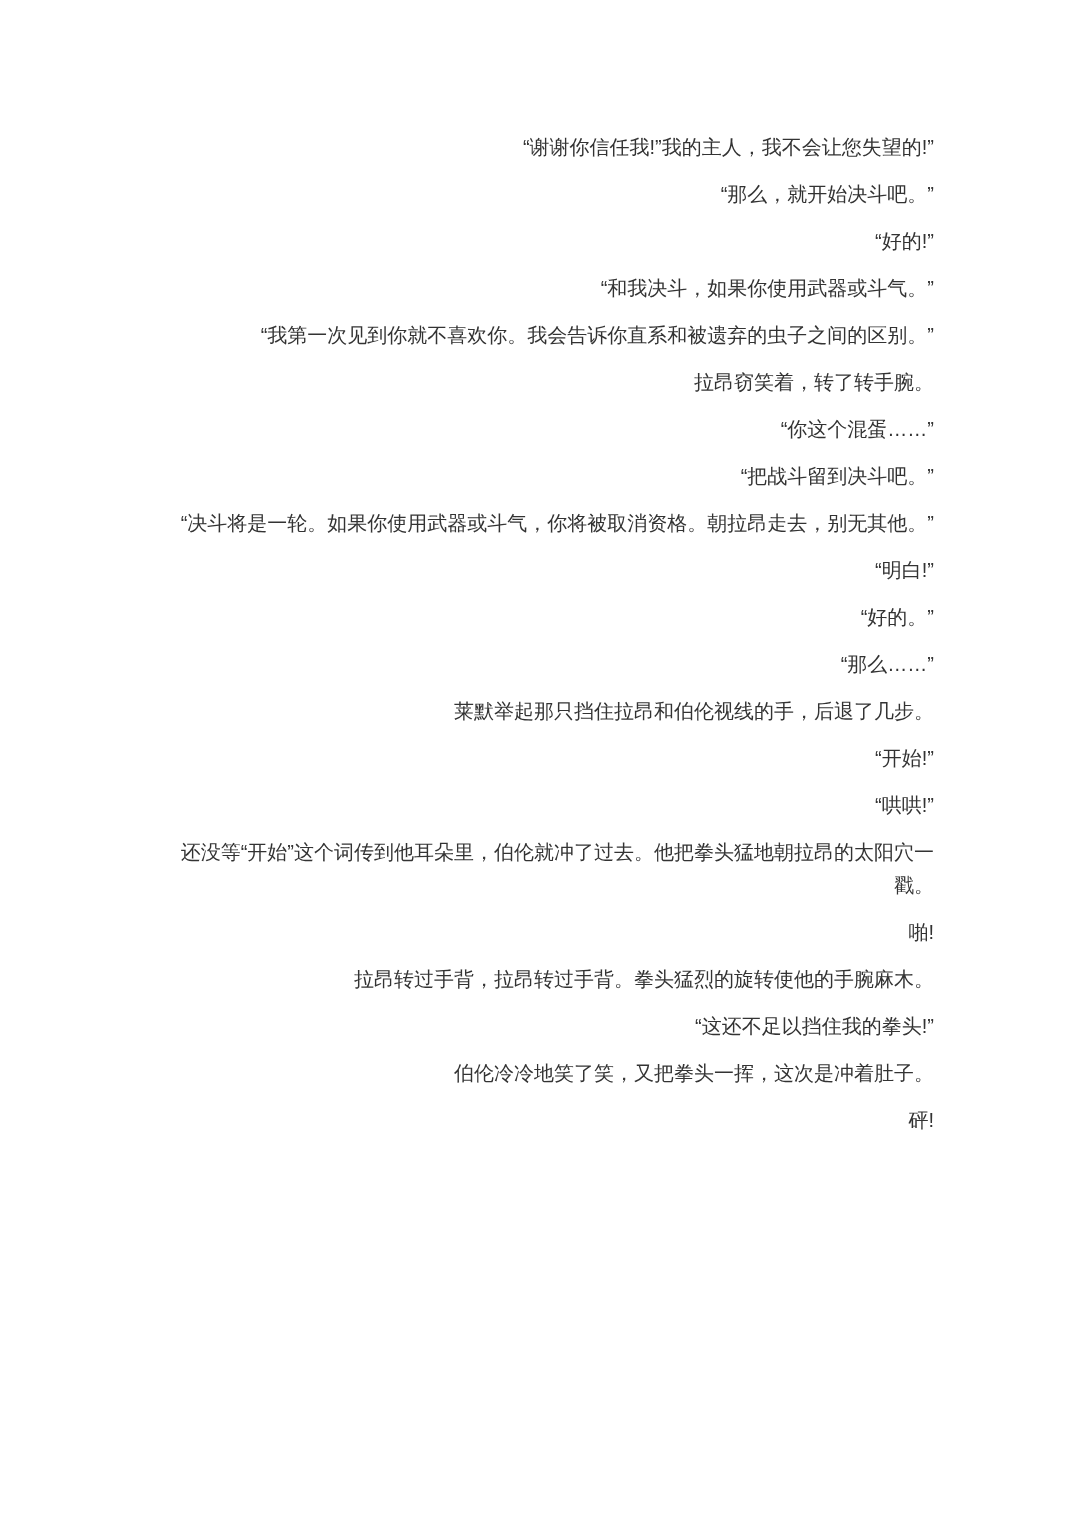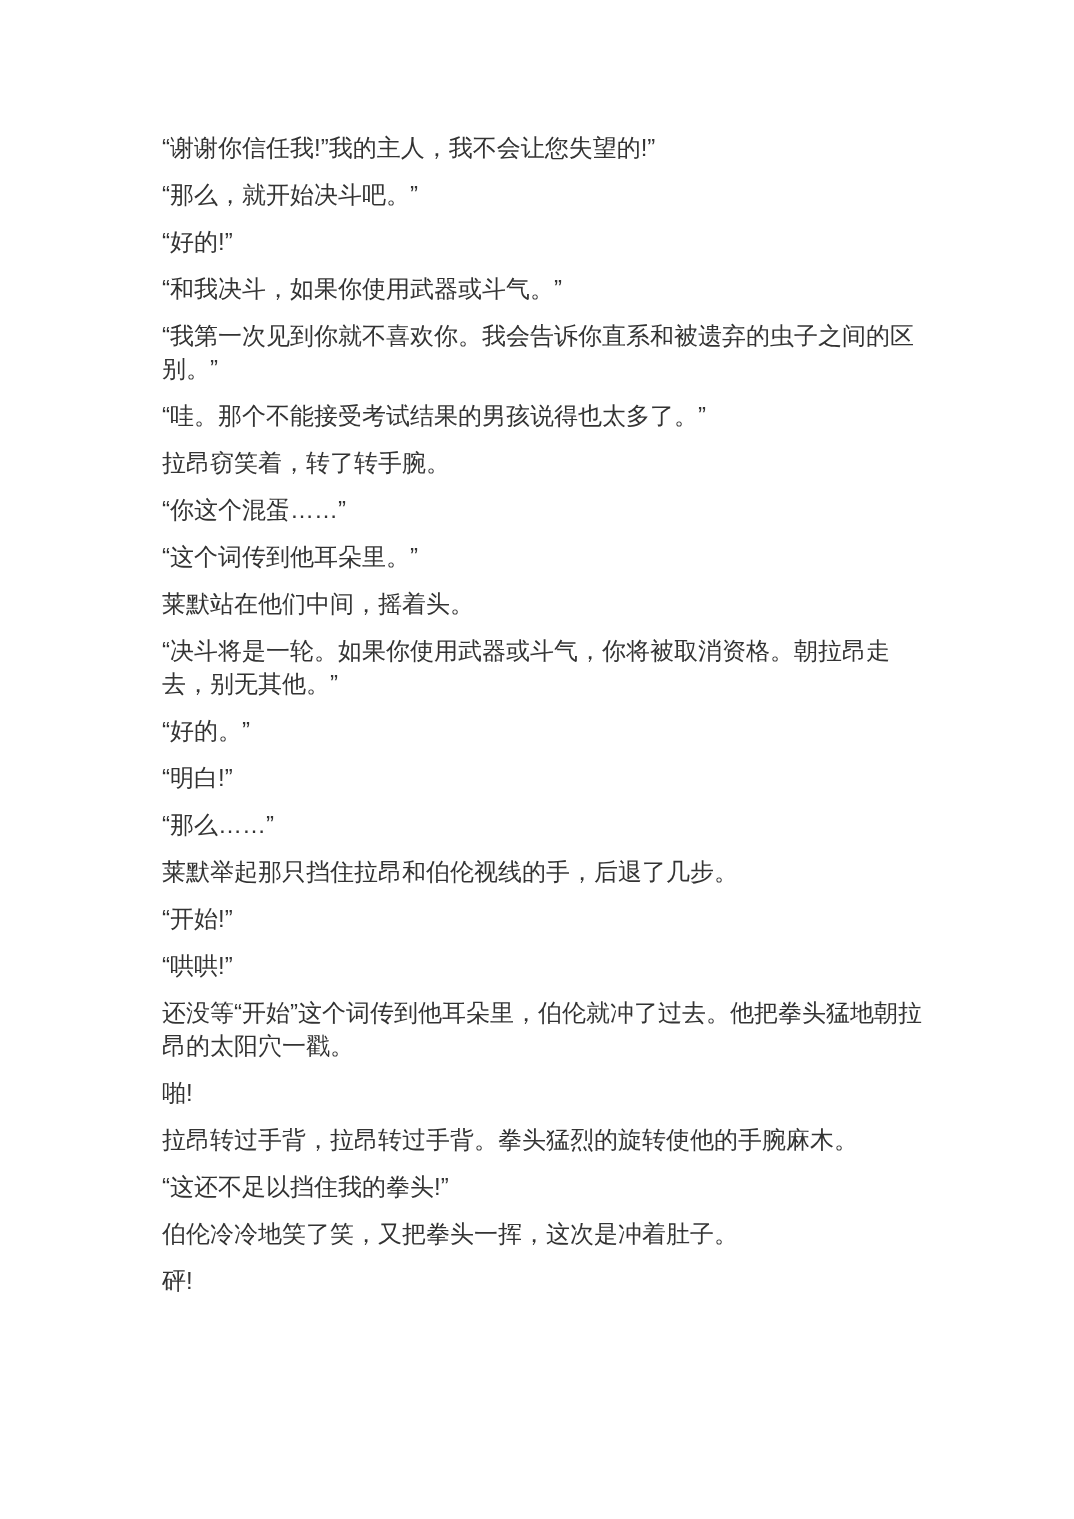--- a/index.html
+++ b/index.html
@@ -15,46 +15,44 @@
     font-family: "Liberation Sans", sans-serif;
   }
   .page-content {
     position: absolute;
     left: 162px;
     top: 131px;
     width: 772px;
   }
   .page-content p {
     margin: 0 0 14px 0;
-    font-size: 24px;
+    font-size: 20px;
     line-height: 33px;
     color: #333333;
     letter-spacing: 0;
     word-break: break-all;
-    text-align: left;
+    text-align: right;
   }
 </style>
 </head>
 <body>
 
 <div class="page">
   <div class="page-content">
       <p>“谢谢你信任我!”我的主人，我不会让您失望的!”</p>
       <p>“那么，就开始决斗吧。”</p>
       <p>“好的!”</p>
       <p>“和我决斗，如果你使用武器或斗气。”</p>
       <p>“我第一次见到你就不喜欢你。我会告诉你直系和被遗弃的虫子之间的区别。”</p>
-      <p>“哇。那个不能接受考试结果的男孩说得也太多了。”</p>
       <p>拉昂窃笑着，转了转手腕。</p>
       <p>“你这个混蛋……”</p>
-      <p>“这个词传到他耳朵里。”</p>
-      <p>莱默站在他们中间，摇着头。</p>
+      <p>“把战斗留到决斗吧。”</p>
       <p>“决斗将是一轮。如果你使用武器或斗气，你将被取消资格。朝拉昂走去，别无其他。”</p>
+      <p>“明白!”</p>
       <p>“好的。”</p>
-      <p>“明白!”</p>
       <p>“那么……”</p>
       <p>莱默举起那只挡住拉昂和伯伦视线的手，后退了几步。</p>
       <p>“开始!”</p>
       <p>“哄哄!”</p>
       <p>还没等“开始”这个词传到他耳朵里，伯伦就冲了过去。他把拳头猛地朝拉昂的太阳穴一戳。</p>
       <p>啪!</p>
       <p>拉昂转过手背，拉昂转过手背。拳头猛烈的旋转使他的手腕麻木。</p>
       <p>“这还不足以挡住我的拳头!”</p>
       <p>伯伦冷冷地笑了笑，又把拳头一挥，这次是冲着肚子。</p>
       <p>砰!</p>

